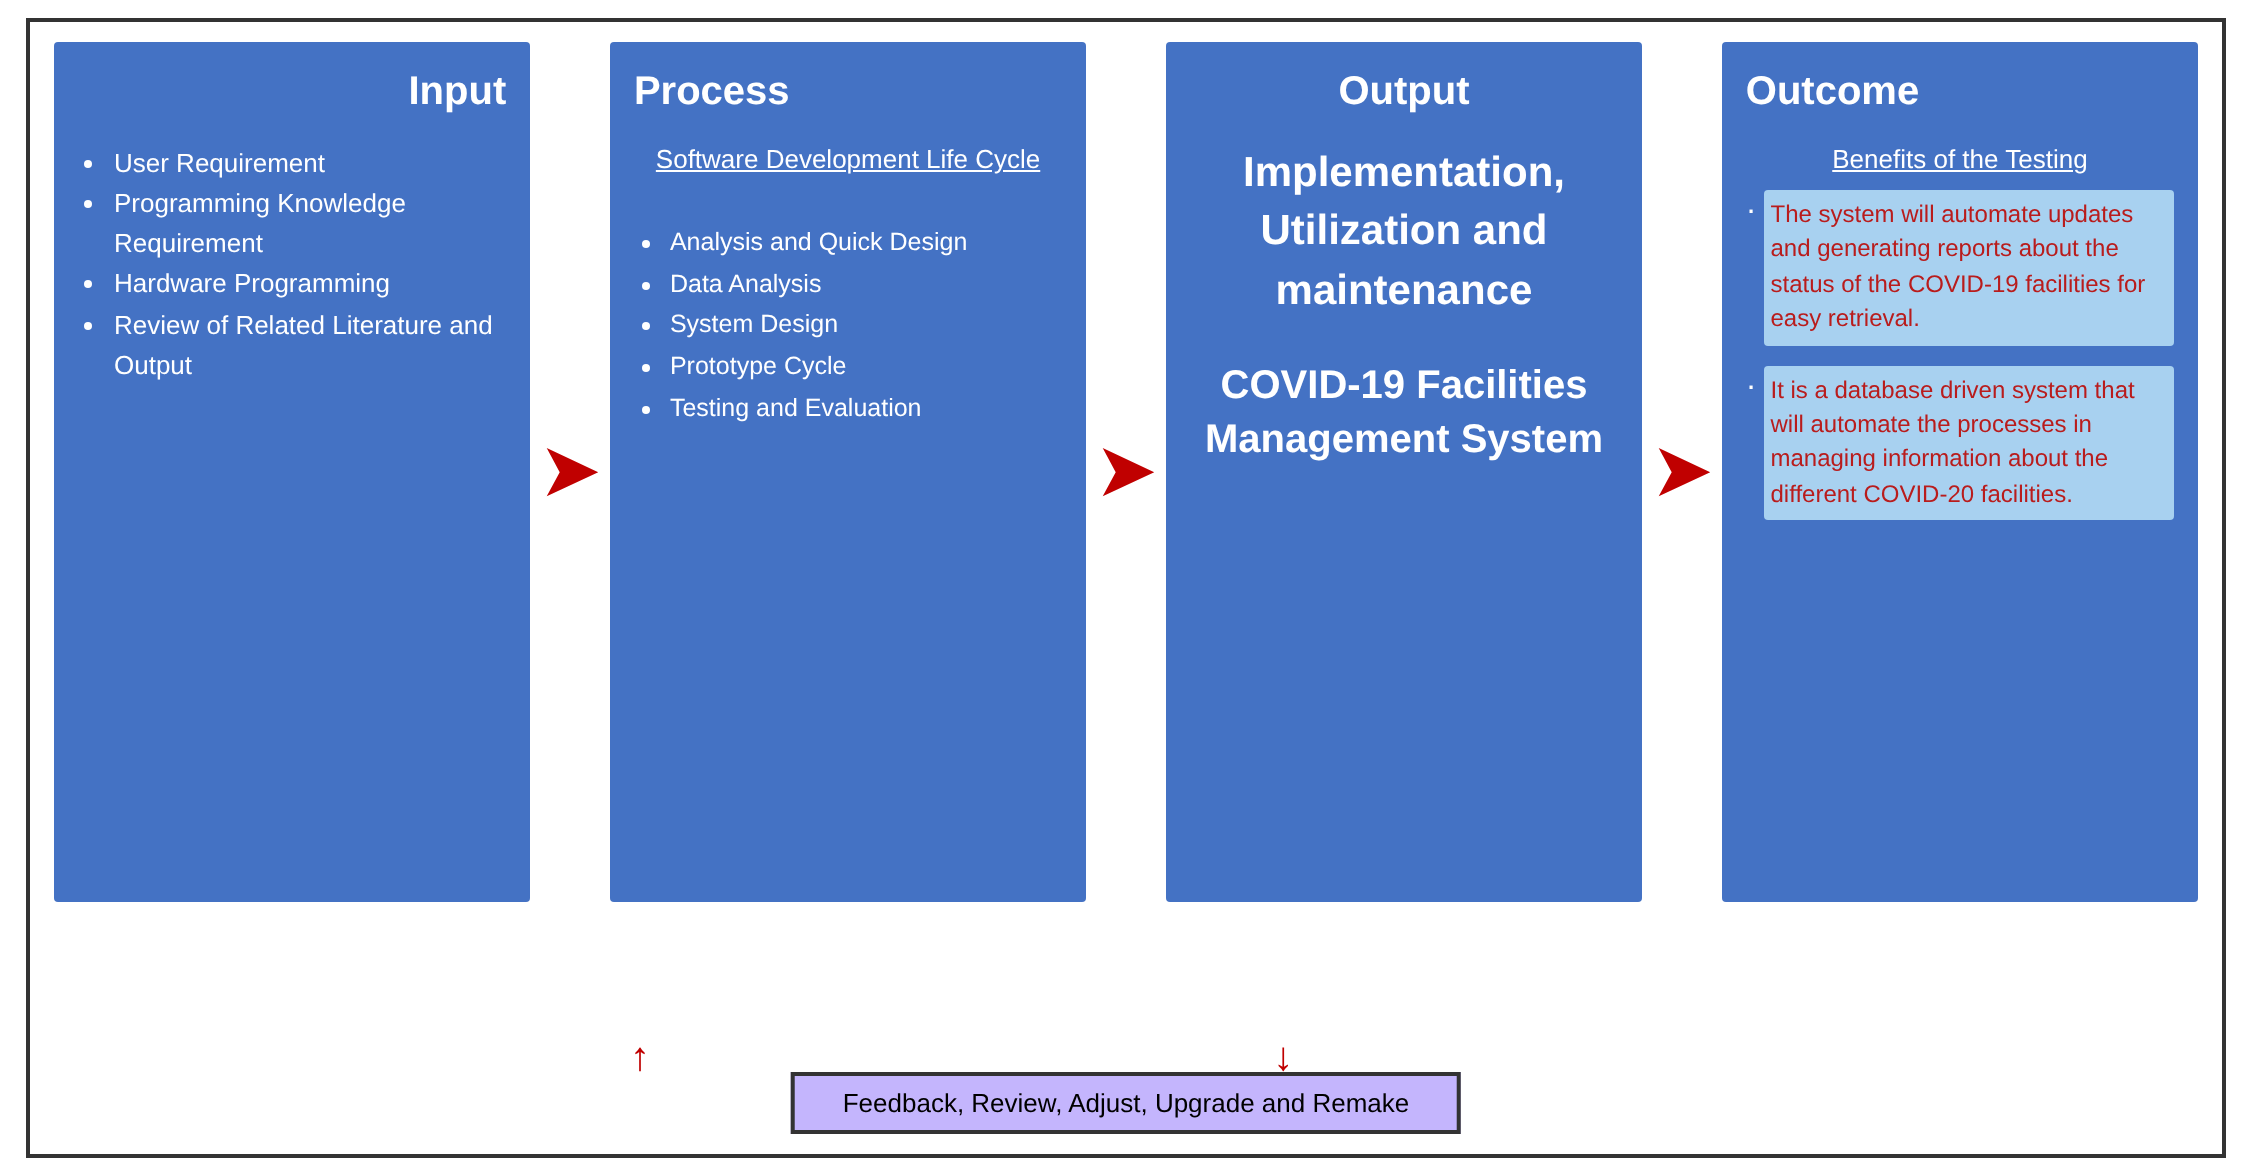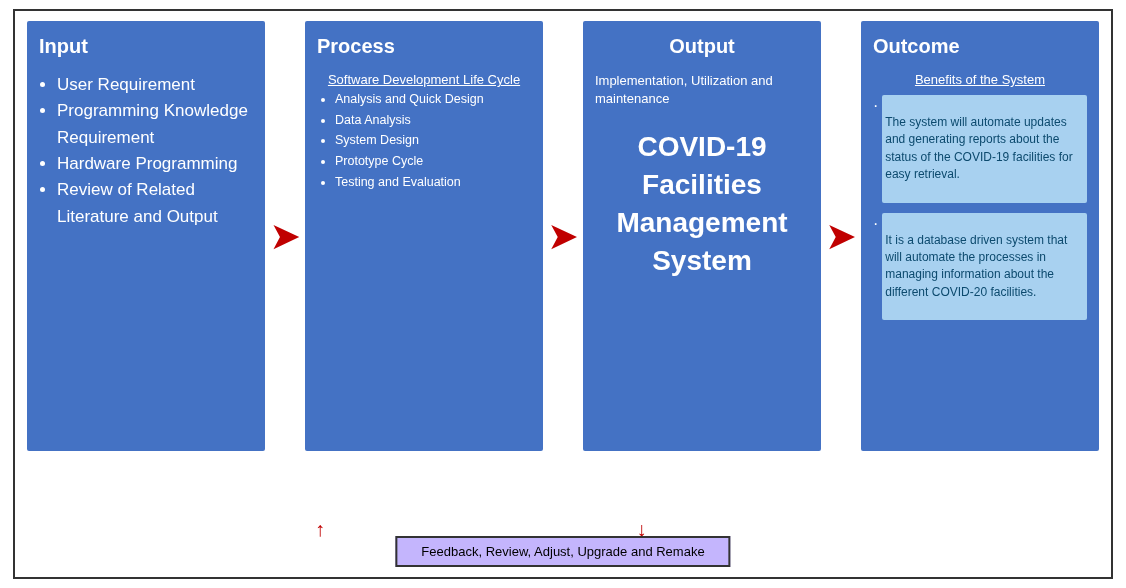--- a/index.html
+++ b/index.html
@@ -56,65 +56,66 @@
       padding: 0 4px;
       min-height: 430px;
     }
     .arrow-right {
       font-size: 38px;
       color: #C00000;
       line-height: 1;
     }
     
     .input-box {
-      align-items: flex-start;
+      align-items: flex-end;
     }
     .input-box .underline-text {
       text-decoration: underline;
       font-size: 13px;
       text-align: center;
       width: 100%;
       margin-bottom: 8px;
     }
     .input-box ul {
       list-style: disc;
       padding-left: 18px;
-      font-size: 17px;
+      font-size: 13px;
       line-height: 1.55;
     }
     
     .process-box {
       align-items: flex-start;
     }
     .process-box .underline-text {
       text-decoration: underline;
       font-size: 13px;
       text-align: center;
       width: 100%;
-      margin-bottom: 2px;
+      margin-bottom: 24px;
     }
     .process-box ul {
       list-style: disc;
       padding-left: 18px;
       font-size: 12.5px;
       line-height: 1.65;
     }
     
     .output-box {
       align-items: center;
       justify-content: flex-start;
     }
     .output-box .subtitle {
-      font-size: 13px;
-      font-weight: normal;
+      font-size: 21px;
+      font-weight: bold;
+      text-align: center;
       margin-bottom: 20px;
       line-height: 1.4;
     }
     .output-box .main-label {
-      font-size: 28px;
+      font-size: 20px;
       font-weight: bold;
       text-align: center;
       line-height: 1.35;
     }
     
     .outcome-box {
       align-items: flex-start;
     }
     .outcome-box .underline-text {
       text-decoration: underline;
@@ -131,24 +132,24 @@
       width: 100%;
     }
     .outcome-box .dot {
       font-size: 16px;
       margin-right: 4px;
       margin-top: 2px;
       flex-shrink: 0;
     }
     .highlighted {
       background: #a8d1f0;
-      color: #0c4a6e;
+      color: #b91c1c;
       font-size: 12px;
       line-height: 1.45;
-      padding: 19px 3px;
+      padding: 4px 3px;
       border-radius: 2px;
     }
     
     .feedback-row {
       display: flex;
       flex-direction: row;
       align-items: center;
       justify-content: center;
       margin-top: 6px;
       position: relative;
@@ -223,21 +224,21 @@
       <div class="subtitle">Implementation, Utilization and maintenance</div>
       <div class="main-label">COVID-19 Facilities Management System</div>
     </div>
 
     <div class="arrow-container">
       <span class="arrow-right">➤</span>
     </div>
 
     <div class="box outcome-box">
       <div class="box-title">Outcome</div>
-      <div class="underline-text">Benefits of the System</div>
+      <div class="underline-text">Benefits of the Testing</div>
       <div class="bullet-row">
         <span class="dot">·</span>
         <span class="highlighted">The system will automate updates and generating reports about the status of the COVID-19 facilities for easy retrieval.</span>
       </div>
       <div style="height:6px"></div>
       <div class="bullet-row">
         <span class="dot">·</span>
         <span class="highlighted">It is a database driven system that will automate the processes in managing information about the different COVID-20 facilities.</span>
       </div>
     </div>

